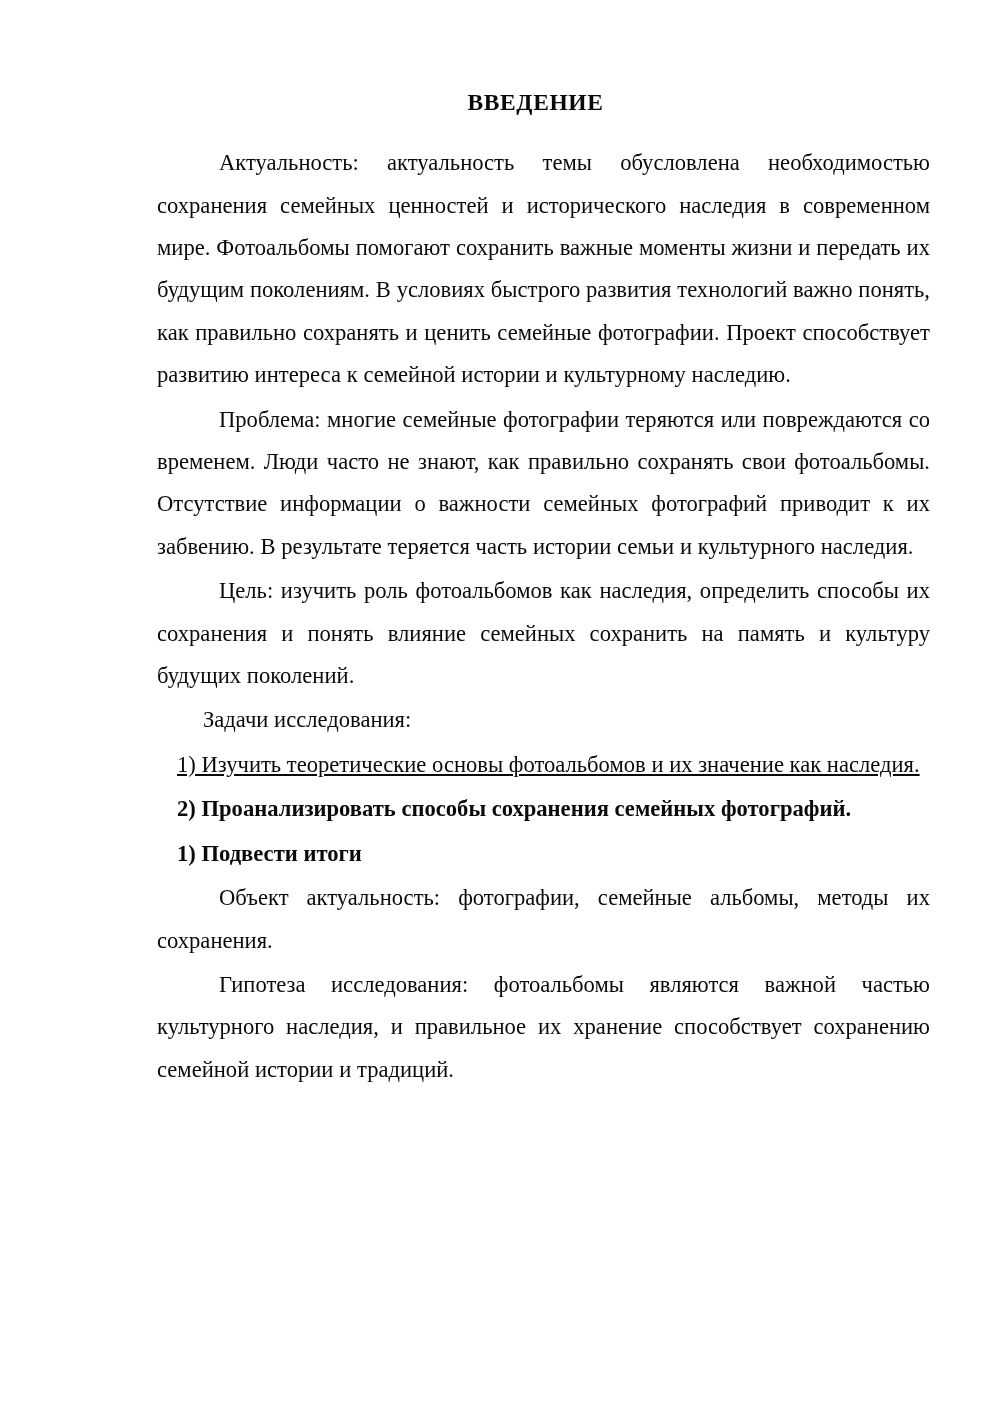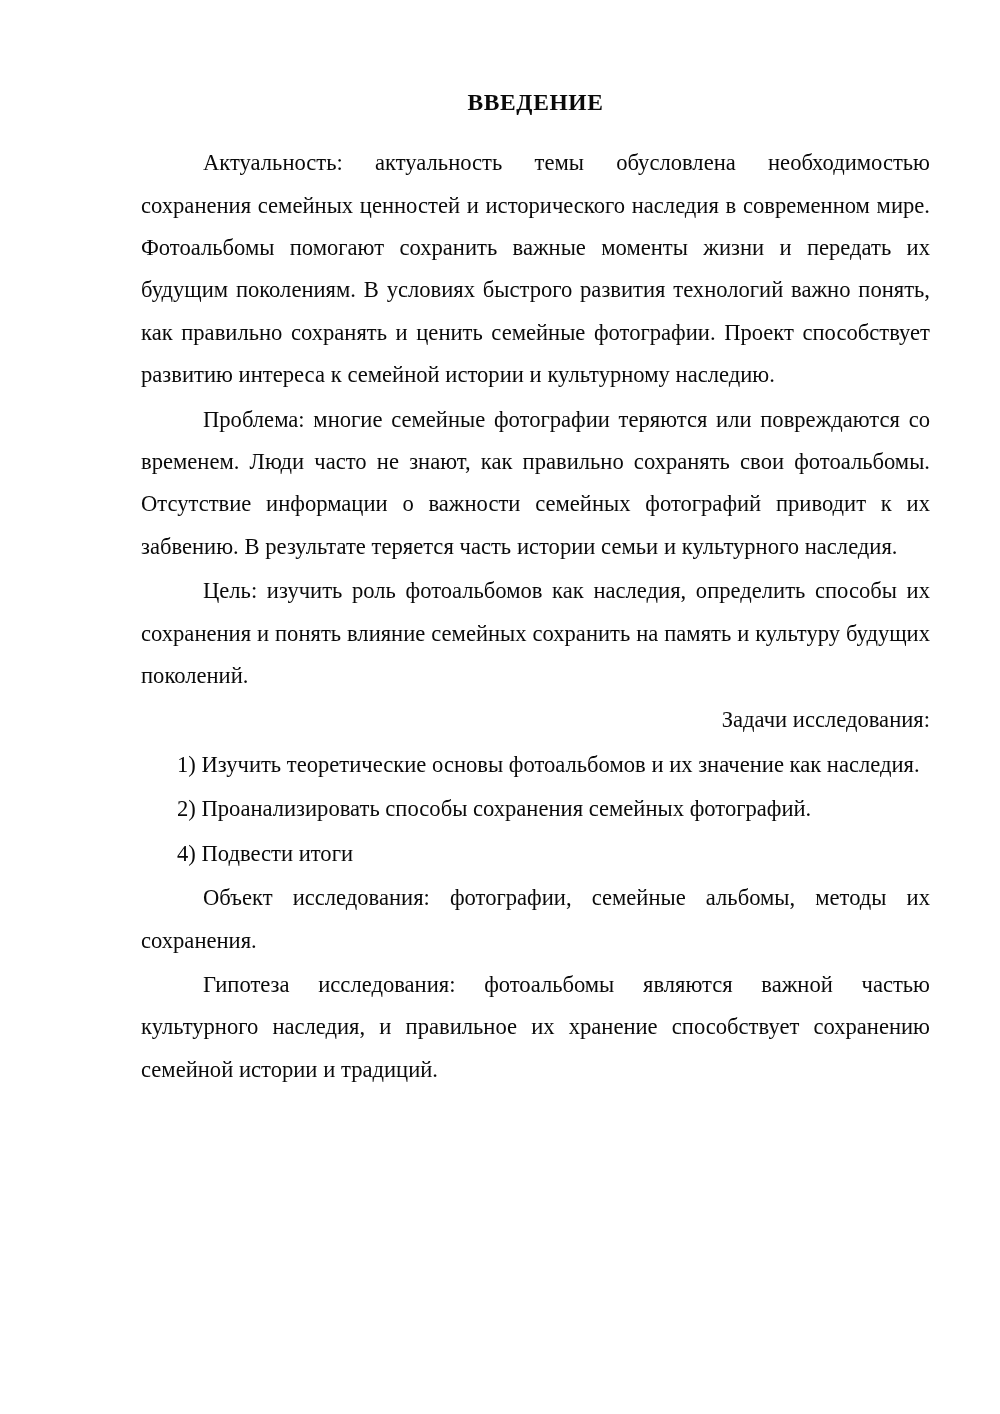--- a/index.html
+++ b/index.html
@@ -34,43 +34,45 @@
     letter-spacing: 0.6px;
     margin: 0 0 26px 0;
     line-height: 1.2;
   }
   .para {
     font-size: 22.6px;
     line-height: 42.4px;
     text-align: justify;
     text-justify: inter-word;
     text-indent: 62px;
-    margin: 0 0 2px 0;
+    margin: 0 0 2px 16px;
     hyphens: none;
     word-spacing: 0.1px;
   }
   
   .list-item {
     font-size: 22.6px;
     line-height: 42.4px;
     text-align: justify;
     text-indent: 36px;
     margin: 0 0 2px 0;
+    text-decoration: underline;
   }
   .list-item-flush {
     font-size: 22.6px;
     line-height: 42.4px;
     text-align: left;
     text-indent: 36px;
     margin: 0 0 2px 0;
+    font-weight: bold;
   }
   .tasks-label {
     font-size: 22.6px;
     line-height: 42.4px;
-    text-align: right;
+    text-align: left;
     text-indent: 62px;
     margin: 0 0 2px 0;
   }
   .page-number {
     position: absolute;
     left: 0;
     right: 0;
     top: 1330px;
     text-align: center;
     font-size: 21px;
@@ -94,23 +96,23 @@
     <p class="para">Цель: изучить роль фотоальбомов как наследия, определить способы их сохранения и понять влияние семейных сохранить на память и культуру будущих поколений.</p>
 
     <p class="tasks-label">Задачи исследования:</p>
 
     <p class="list-item">1)  Изучить теоретические основы фотоальбомов и их значение как наследия.</p>
 
     <p class="list-item-flush">2) Проанализировать способы сохранения семейных фотографий.</p>
 
 
 
-    <p class="list-item-flush">4) Подвести итоги</p>
+    <p class="list-item-flush">1) Подвести итоги</p>
 
-    <p class="para">Объект исследования: фотографии, семейные альбомы, методы их сохранения.</p>
+    <p class="para">Объект актуальность: фотографии, семейные альбомы, методы их сохранения.</p>
 
 
     <p class="para">Гипотеза исследования: фотоальбомы являются важной частью культурного наследия, и правильное их хранение способствует сохранению семейной истории и традиций.</p>
 
   </div>
 
   <div class="page-number">3</div>
 
 </div>
 

